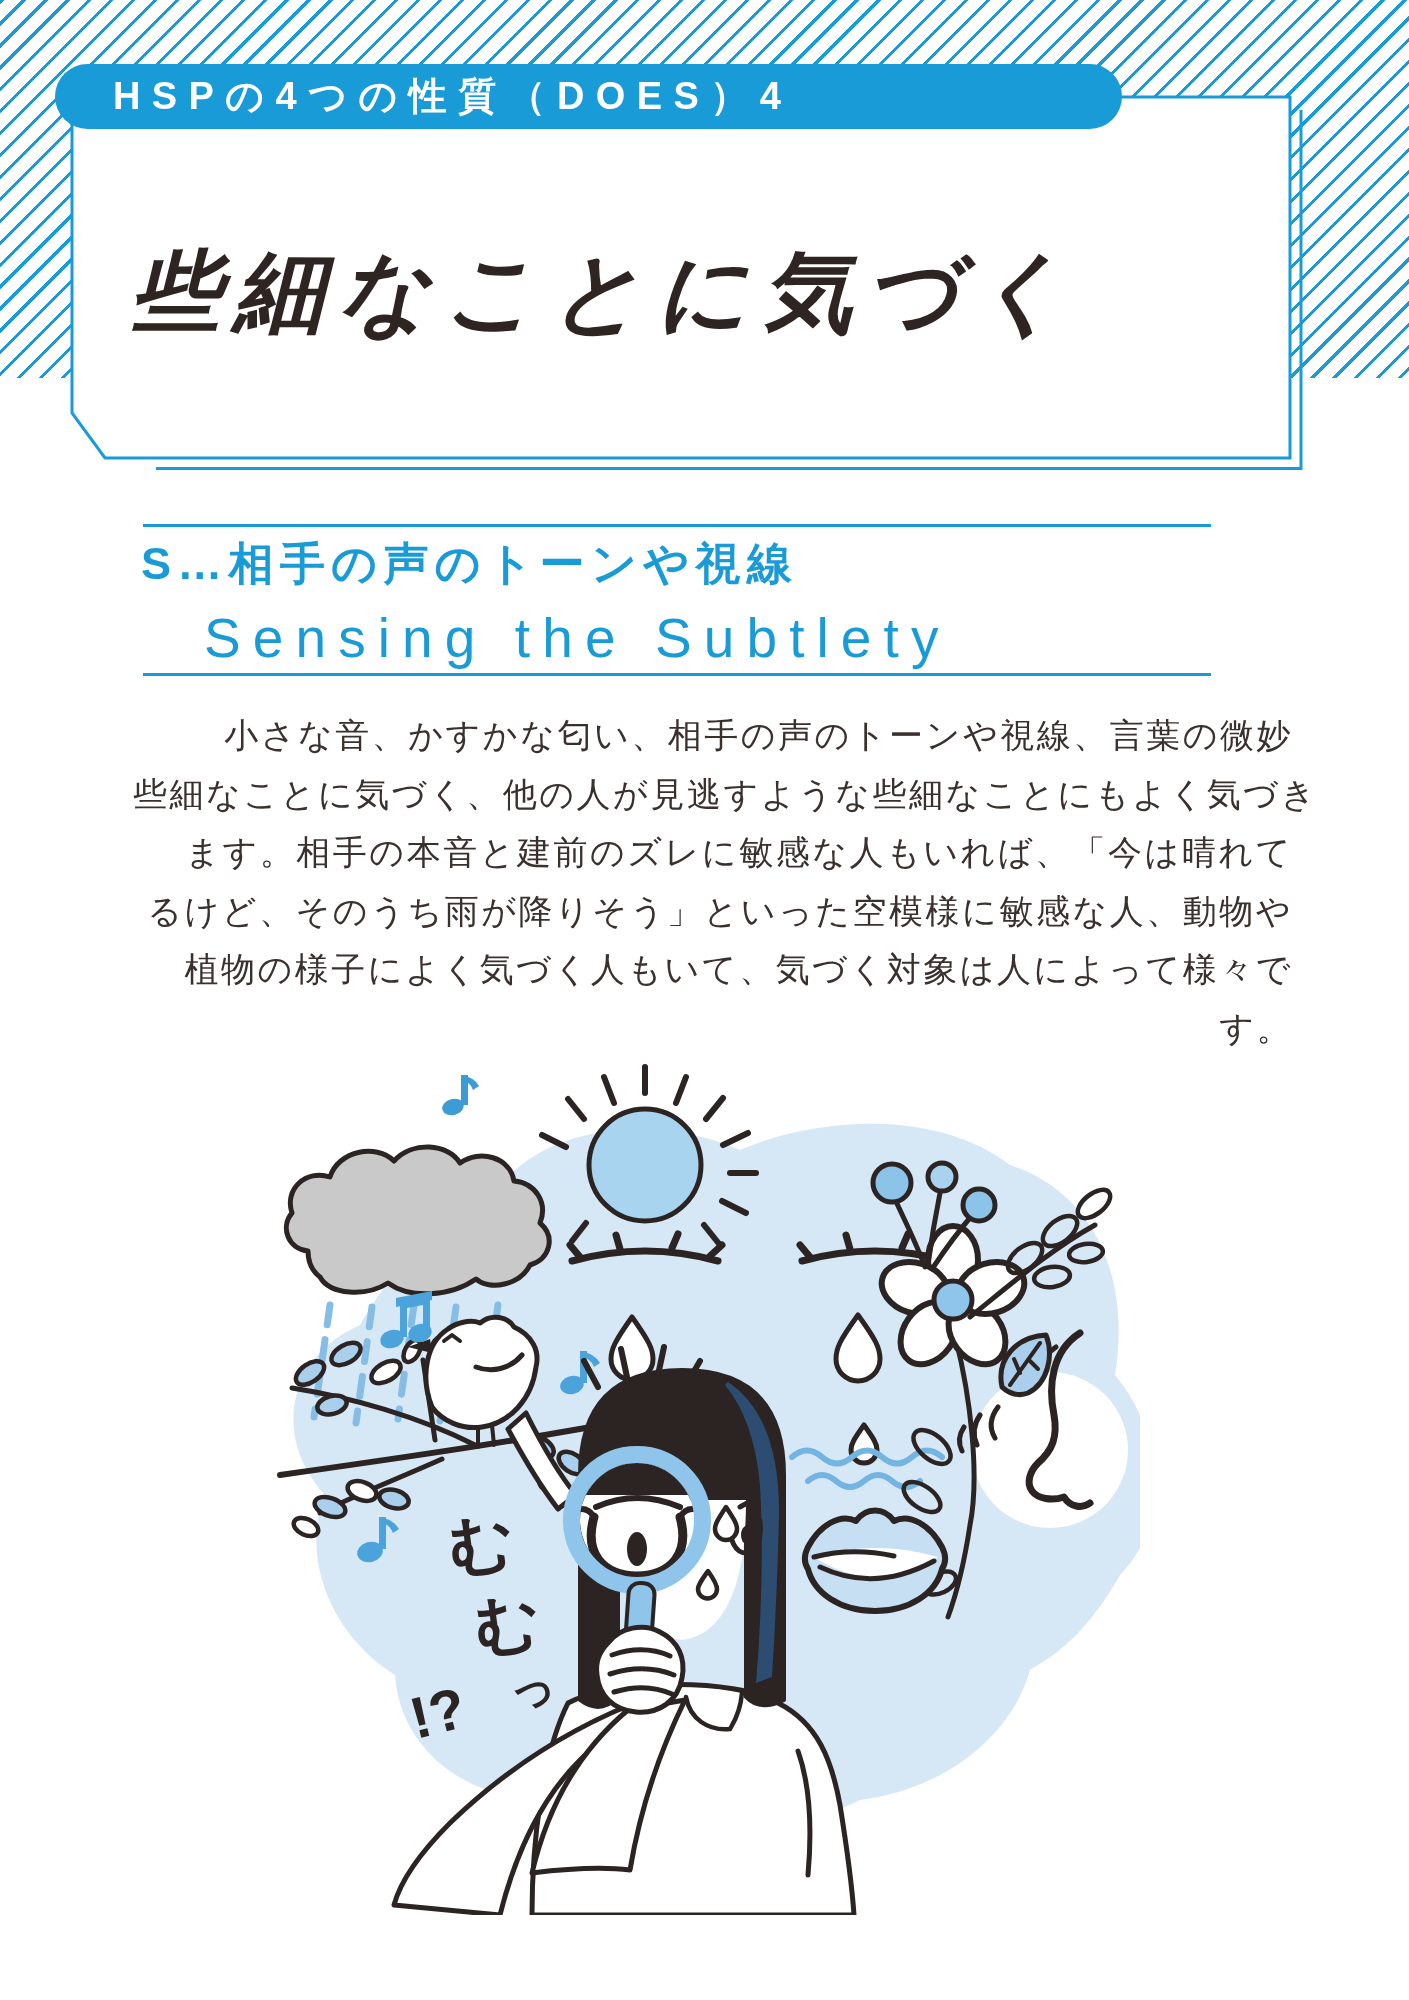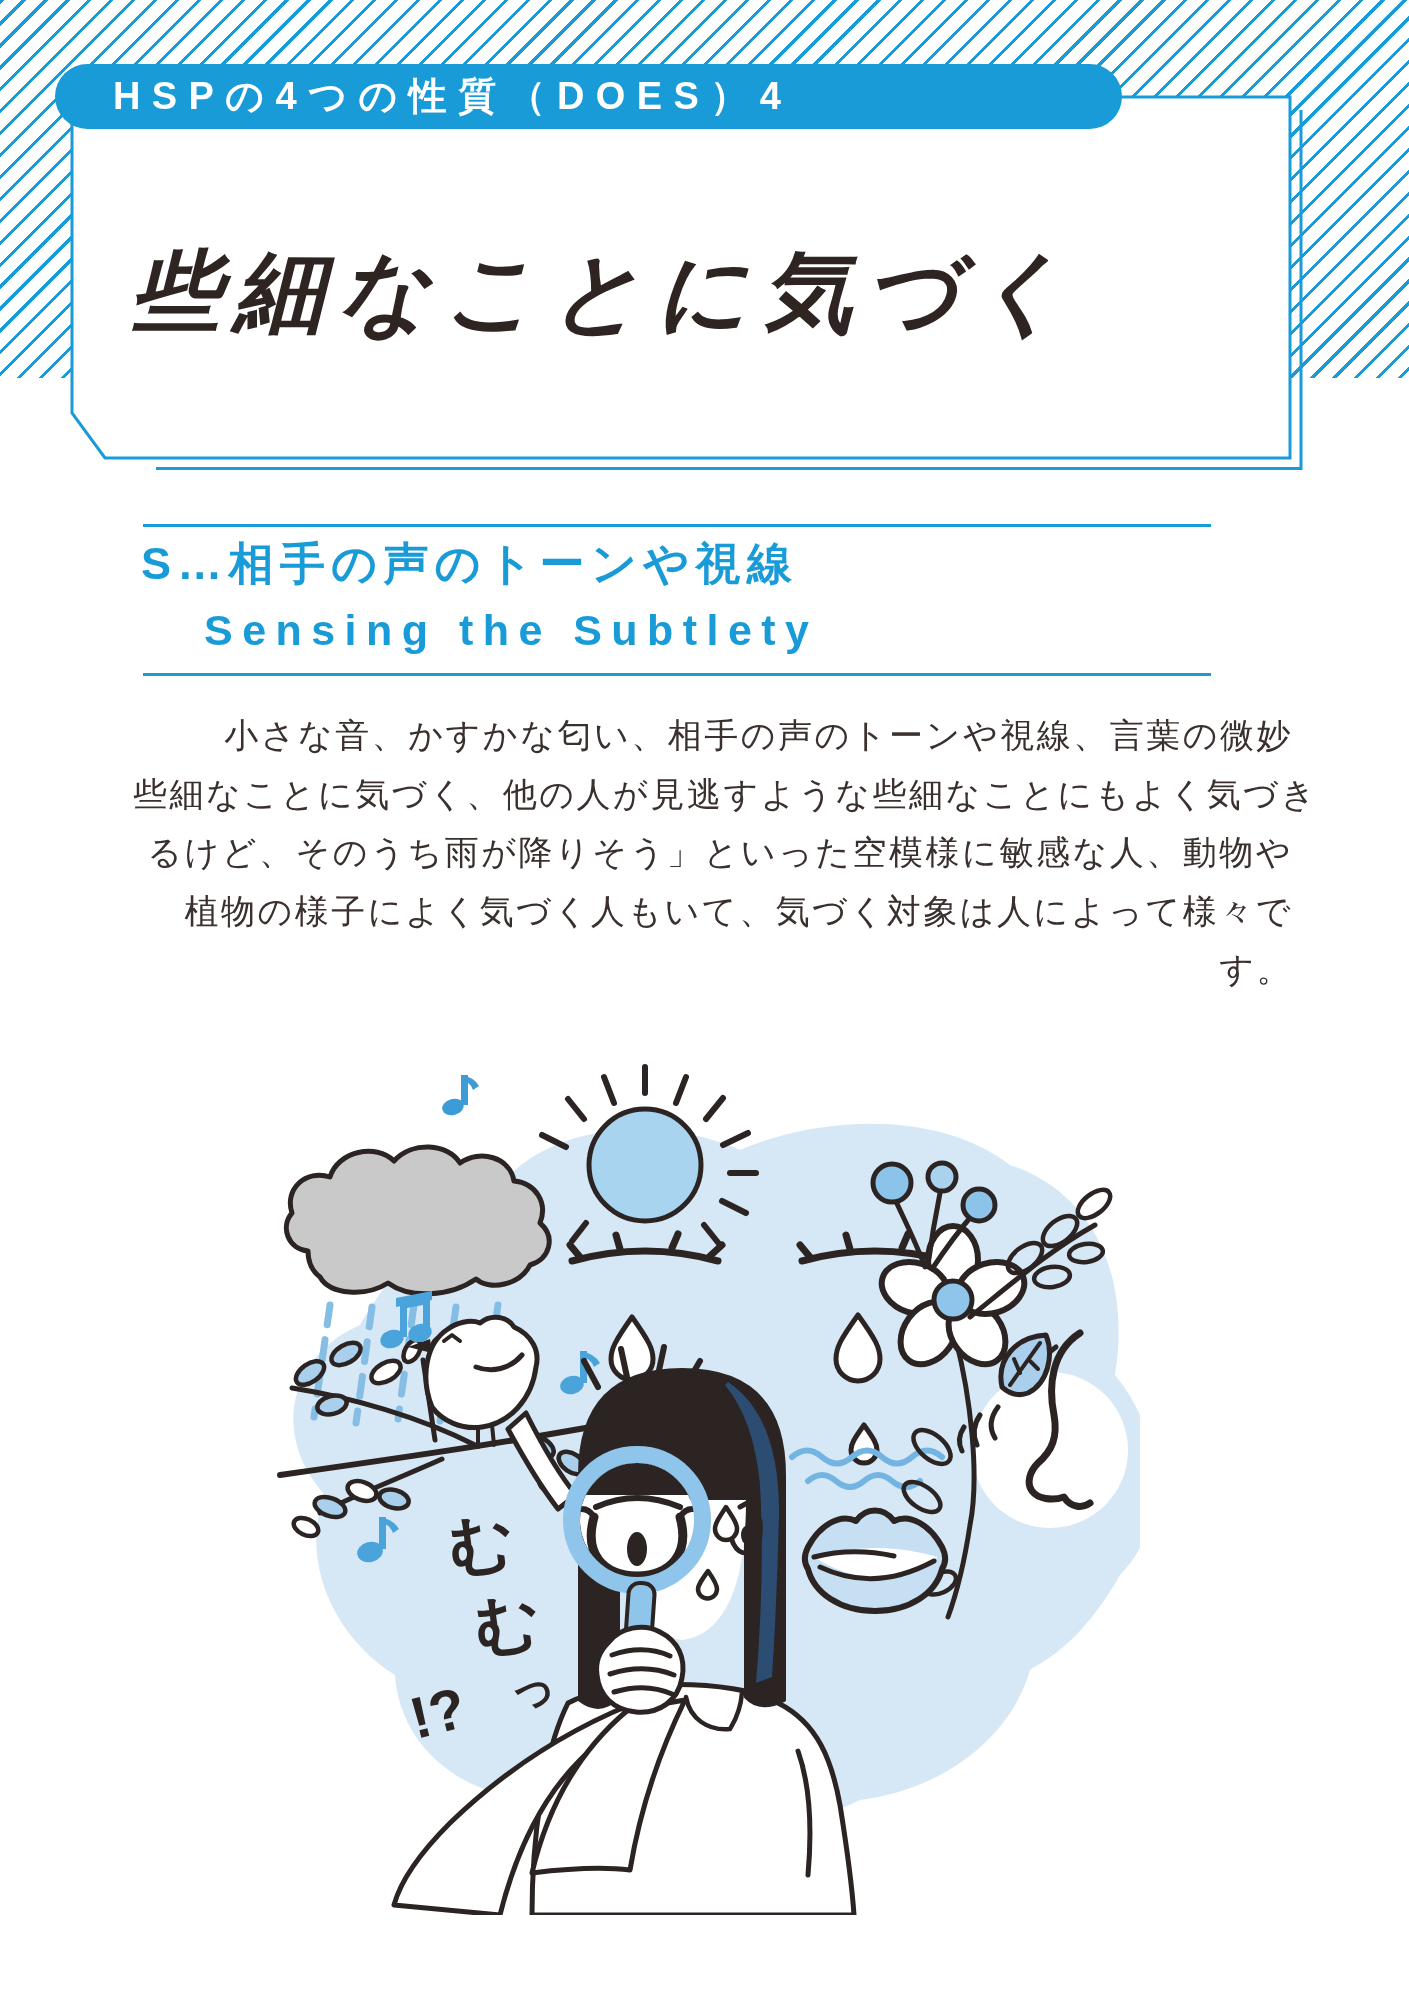--- a/index.html
+++ b/index.html
@@ -17,21 +17,21 @@
   .pill{position:absolute;left:55px;top:64px;width:1067px;height:65px;border-radius:37px;
         background:var(--accent);display:flex;align-items:center;}
   .pill span{color:#fff;font-size:38px;font-weight:bold;letter-spacing:0.30em;
              padding-left:58px;white-space:nowrap;}
   .title{position:absolute;left:130px;top:232px;font-size:90px;font-weight:800;
          color:var(--title_ink);letter-spacing:14px;white-space:nowrap;font-style:italic;}
   .rule{position:absolute;left:143px;width:1068px;height:3px;background:var(--accent);}
   .rule.top{top:524px;} .rule.bottom{top:673px;}
   .sub1{position:absolute;left:141px;top:534px;font-size:45px;font-weight:bold;
         color:var(--accent);letter-spacing:0.14em;white-space:nowrap;}
-  .sub2{position:absolute;left:204px;top:606px;font-size:43px;font-weight:bold;
+  .sub2{position:absolute;left:204px;top:606px;font-size:55px;font-weight:normal;
         color:var(--accent);letter-spacing:0.22em;white-space:nowrap;}
   .bodytext{position:absolute;left:133px;top:706px;width:1160px;color:var(--body_ink);}
   .bodytext .line{font-size:34px;line-height:58.6px;letter-spacing:2.5px;white-space:nowrap;text-align:right;}
   .illus{position:absolute;left:180px;top:1055px;width:960px;height:860px;}
   svg .ink{stroke:var(--outline);fill:none;stroke-linecap:round;stroke-linejoin:round;}
   svg .whitefill{fill:#fff;stroke:var(--outline);stroke-linecap:round;stroke-linejoin:round;}
   svg text.hand{fill:var(--outline);font-family:"Liberation Sans","DejaVu Sans",sans-serif;font-weight:bold;}
 </style>
 </head>
 <body>
@@ -52,20 +52,21 @@
   <h1 class="title" style="margin:0;">些細なことに気づく</h1>
 
   <div class="rule top"></div>
   <div class="sub1">S…相手の声のトーンや視線</div>
   <div class="sub2">Sensing the Subtlety</div>
   <div class="rule bottom"></div>
 
   <div class="bodytext">
     <div class="line">　小さな音、かすかな匂い、相手の声のトーンや視線、言葉の微妙</div>
     <div class="line">些細なことに気づく、他の人が見逃すような些細なことにもよく気づき</div>
+    <div class="line">ます。相手の本音と建前のズレに敏感な人もいれば、「今は晴れて</div>
     <div class="line">るけど、そのうち雨が降りそう」といった空模様に敏感な人、動物や</div>
     <div class="line">植物の様子によく気づく人もいて、気づく対象は人によって様々で</div>
     <div class="line">す。</div>
   </div>
 
   <svg class="illus" viewBox="0 0 960 860">
     <defs>
       <clipPath id="glassClip">
           <circle cx="457" cy="465" r="57"></circle>
         </clipPath>

